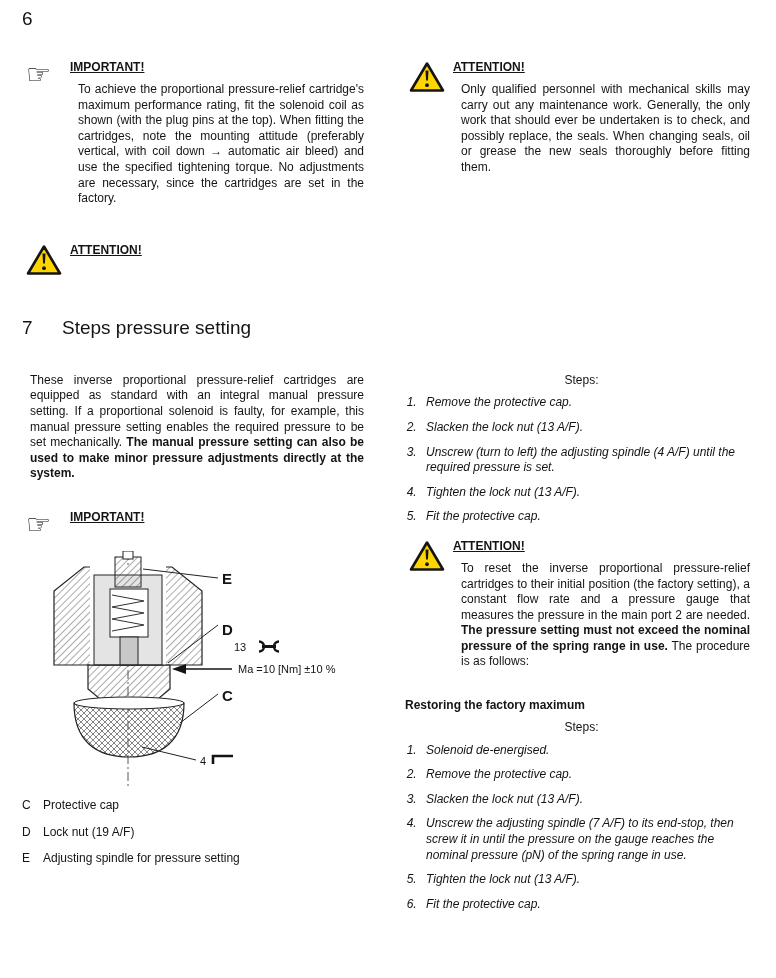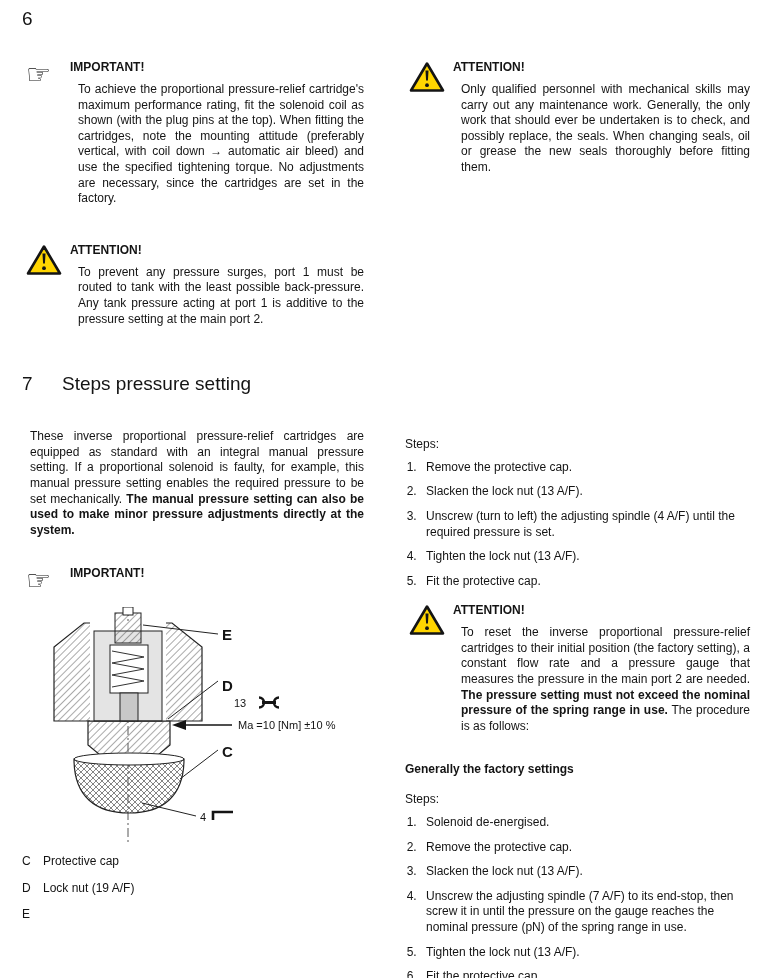--- a/index.html
+++ b/index.html
@@ -7,29 +7,29 @@
     color:#141414;font-family:"Liberation Sans","DejaVu Sans",sans-serif;font-size:12px;
     padding:6px 18px 0 22px;box-sizing:border-box;}
   .sec-head{display:flex;align-items:baseline;font-size:19px;font-weight:400;}
   .sec-head .num{width:40px;flex:0 0 40px;}
   .h6{margin:2px 0 16px;}
   .h7{margin:38px 0 26px;}
   .cols{display:grid;grid-template-columns:350px 1fr;column-gap:33px;align-items:start;}
   .note{display:flex;margin-top:14px;}
   .note .icon-cell{flex:0 0 44px;padding-left:4px;padding-top:1px;}
   .note .txt-cell{flex:1;}
-  .note-label{font-weight:700;margin-bottom:2px;}
+  .note-label{font-weight:700;margin-bottom:2px;text-decoration:underline;}
   .jtext{margin:8px;text-align:justify;line-height:1.3;}
   .ltext{margin:0;line-height:1.3;}
   .hand{font-size:28px;line-height:1;font-family:"DejaVu Sans",sans-serif;display:inline-block;}
   .mt28{margin-top:28px;}
   .subhead{font-weight:700;margin:0 0 8px;}
-  .steps-label{margin:16px 0 7px;}
+  .steps-label{margin:8px 0 7px;text-align:center;}
   ol.steps{margin:0;padding-left:15px;}
-  ol.steps li{margin-bottom:9px;line-height:1.3;padding-left:6px;}
+  ol.steps li{margin-bottom:9px;line-height:1.3;padding-left:6px;font-style:italic;}
   .diagram-wrap{margin:12px 0 4px 8px;}
   .legend{margin-top:6px;}
   .legend-row{display:flex;margin-bottom:11px;line-height:1.3;}
   .legend-key{flex:0 0 21px;}
   .restoring-head{margin-top:20px;}
   svg text{font-family:"Liberation Sans","DejaVu Sans",sans-serif;fill:#141414;}
   svg .lbl{font-size:15px;font-weight:700;}
   svg .sm{font-size:11px;}
 </style>
 </head>
@@ -57,21 +57,20 @@
       <div class="note mt28">
         <div class="icon-cell">
           <svg width="36" height="32" viewBox="0 0 36 32">
             <polygon points="18,2.5 34,29.5 2,29.5" stroke="#141414" stroke-width="2.6" stroke-linejoin="round" fill="#ffd500"></polygon>
             <path d="M16.5,9.5 h3 l-0.6,10 h-1.8 Z" fill="#141414"></path>
             <circle cx="18" cy="24.2" r="1.9" fill="#141414"></circle>
           </svg>
         </div>
         <div class="txt-cell">
           <div class="note-label">ATTENTION!</div>
-          <p class="jtext">To prevent any pressure surges, port 1 must be routed to tank with the least possible back-pressure. Any tank pressure acting at port 1 is additive to the pressure setting at the main port 2.</p>
         </div>
       </div>
     </div>
 
     <div>
       <div class="note">
         <div class="icon-cell">
           <svg width="36" height="32" viewBox="0 0 36 32">
             <polygon points="18,2.5 34,29.5 2,29.5" stroke="#141414" stroke-width="2.6" stroke-linejoin="round" fill="#ffd500"></polygon>
             <path d="M16.5,9.5 h3 l-0.6,10 h-1.8 Z" fill="#141414"></path>
@@ -169,20 +168,21 @@
         <div class="legend-row">
           <span class="legend-key">C</span>
           <span>Protective cap</span>
         </div>
         <div class="legend-row">
           <span class="legend-key">D</span>
           <span>Lock nut (19 A/F)</span>
         </div>
         <div class="legend-row">
           <span class="legend-key">E</span>
+          <span>Adjusting spindle for pressure setting</span>
         </div>
       </div>
     </div>
 
     <div>
       <p class="steps-label ltext">Steps:</p>
       <ol class="steps">
         <li>Remove the protective cap.</li>
         <li>Slacken the lock nut (13 A/F).</li>
         <li>Unscrew (turn to left) the adjusting spindle (4 A/F) until the required pressure is set.</li>
@@ -197,21 +197,21 @@
             <path d="M16.5,9.5 h3 l-0.6,10 h-1.8 Z" fill="#141414"></path>
             <circle cx="18" cy="24.2" r="1.9" fill="#141414"></circle>
           </svg>
         </div>
         <div class="txt-cell">
           <div class="note-label">ATTENTION!</div>
           <p class="jtext"><span>To reset the inverse proportional pressure-relief cartridges to their initial position (the factory setting), a constant flow rate and a pressure gauge that measures the pressure in the main port 2 are needed. </span><strong>The pressure setting must not exceed the nominal pressure of the spring range in use.</strong><span> The procedure is as follows:</span></p>
         </div>
       </div>
 
-      <p class="subhead restoring-head">Generally the factory settings</p>
+      <p class="subhead restoring-head">Restoring the factory maximum</p>
       <p class="steps-label ltext">Steps:</p>
       <ol class="steps">
         <li>Solenoid de-energised.</li>
         <li>Remove the protective cap.</li>
         <li>Slacken the lock nut (13 A/F).</li>
         <li>Unscrew the adjusting spindle (7 A/F) to its end-stop, then screw it in until the pressure on the gauge reaches the nominal pressure (pN) of the spring range in use.</li>
         <li>Tighten the lock nut (13 A/F).</li>
         <li>Fit the protective cap.</li>
       </ol>
     </div>

